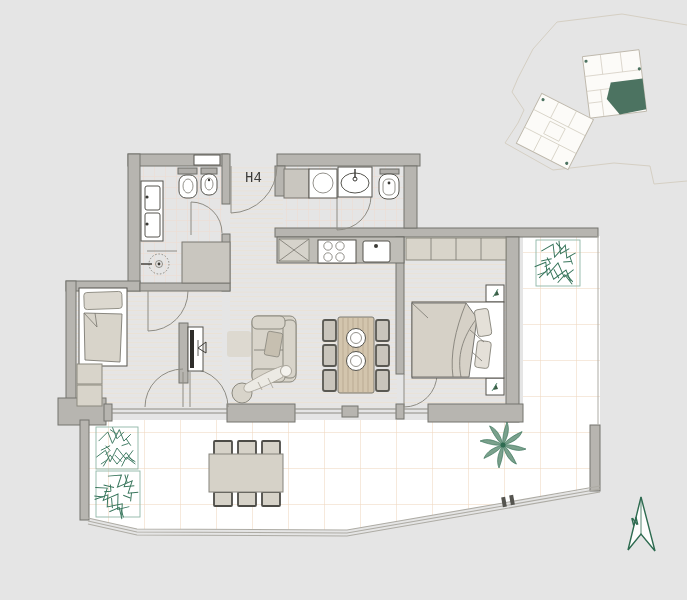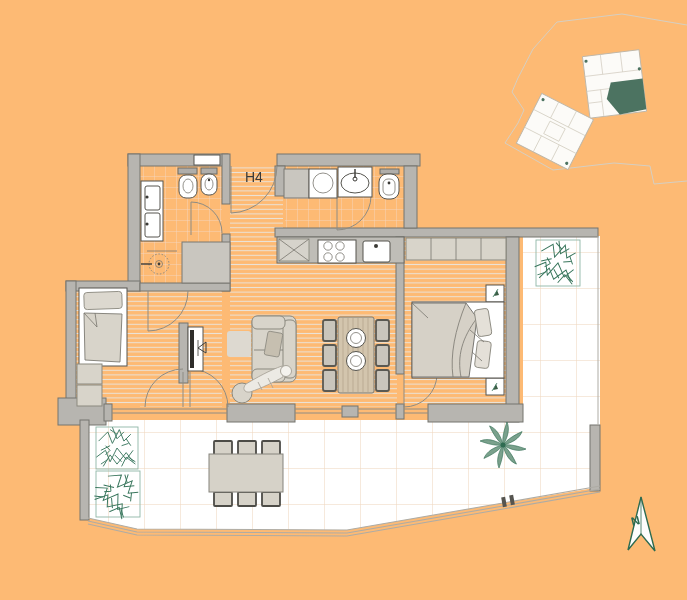--- a/index.html
+++ b/index.html
@@ -1,17 +1,17 @@
 <!DOCTYPE html>
 <html><head>
 <meta charset="utf-8">
 <style>
   html,body{margin:0;padding:0;background:#ffffff;}
-  #stage{position:relative;width:687px;height:600px;background:#fdba74;overflow:hidden;
-         font-family:Liberation Sans, sans-serif;}
+  #stage{position:relative;width:687px;height:600px;background:#e5e5e5;overflow:hidden;
+         font-family:Liberation Mono, monospace;}
   svg{display:block}
   .wall{fill:#b7b5b0;stroke:#75746f;stroke-width:1;}
   .wallD{fill:#b0aeaa;stroke:#6d6c67;stroke-width:1;}
   .cab{fill:#c9c6bf;stroke:#7b7973;stroke-width:1;}
   .fx{fill:#ffffff;stroke:#56554f;stroke-width:1;}
   .fur{fill:#d8d4ca;stroke:#8b897f;stroke-width:1;}
   .fur2{fill:#d6d3cb;stroke:#8b897f;stroke-width:0.9;}
   .door{fill:none;stroke:#8e8c84;stroke-width:1;}
   .glz{fill:none;stroke:#8e8c84;stroke-width:1;}
   .sk{fill:none;stroke:#78766e;stroke-width:0.8;}

